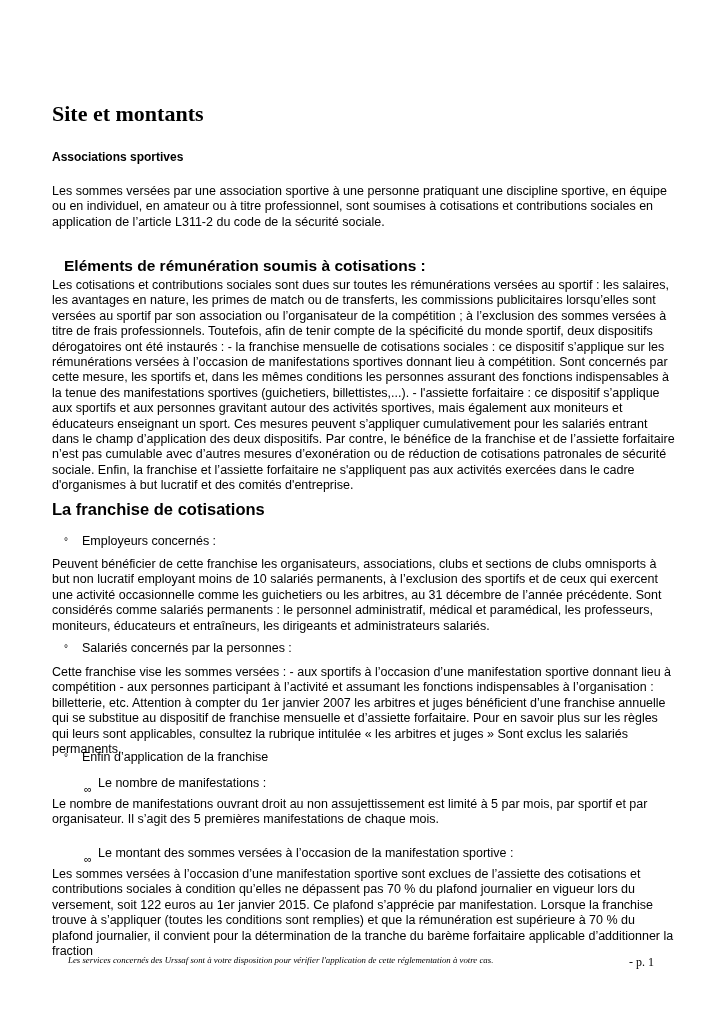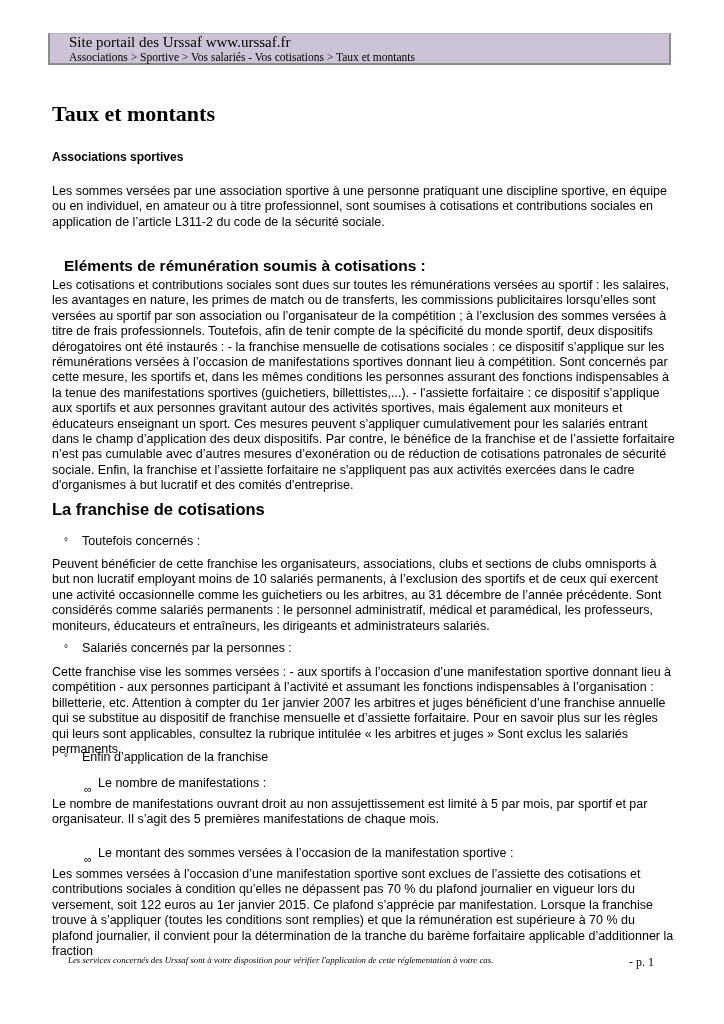--- a/index.html
+++ b/index.html
@@ -58,38 +58,34 @@
     .page-num {
       position: absolute; left: 629px; top: 955px;
       font-family: "Liberation Serif", serif; font-size: 12px; line-height: 14px; text-align: center;
     }
   </style>
 </head>
 <body>
 
 <div class="page">
 
-  <div class="header-box">
-    <div class="header-title">Site portail des Urssaf www.urssaf.fr</div>
-    <div class="breadcrumb">Associations &gt; Sportive &gt; Vos salariés - Vos cotisations &gt; Taux et montants</div>
-  </div>
 
   <div class="content">
-    <h1 class="doc-title">Taux et montants</h1>
+    <h1 class="doc-title">Site et montants</h1>
 
     <h2 class="sec" style="top:146px;">Associations sportives</h2>
     <p class="para" style="top:184px;">Les sommes versées par une association sportive à une personne pratiquant une discipline sportive, en équipe ou en individuel, en amateur ou à titre professionnel, sont soumises à cotisations et contributions sociales en application de l’article L311-2 du code de la sécurité sociale.</p>
 
     <h3 class="sub" style="top:244px;">Eléments de rémunération soumis à cotisations :</h3>
     <p class="para" style="top:278px;">Les cotisations et contributions sociales sont dues sur toutes les rémunérations versées au sportif : les salaires, les avantages en nature, les primes de match ou de transferts, les commissions publicitaires lorsqu’elles sont versées au sportif par son association ou l’organisateur de la compétition ; à l’exclusion des sommes versées à titre de frais professionnels. Toutefois, afin de tenir compte de la spécificité du monde sportif, deux dispositifs dérogatoires ont été instaurés : - la franchise mensuelle de cotisations sociales : ce dispositif s’applique sur les rémunérations versées à l’occasion de manifestations sportives donnant lieu à compétition. Sont concernés par cette mesure, les sportifs et, dans les mêmes conditions les personnes assurant des fonctions indispensables à la tenue des manifestations sportives (guichetiers, billettistes,...). - l'assiette forfaitaire : ce dispositif s’applique aux sportifs et aux personnes gravitant autour des activités sportives, mais également aux moniteurs et éducateurs enseignant un sport. Ces mesures peuvent s’appliquer cumulativement pour les salariés entrant dans le champ d’application des deux dispositifs. Par contre, le bénéfice de la franchise et de l’assiette forfaitaire n’est pas cumulable avec d’autres mesures d’exonération ou de réduction de cotisations patronales de sécurité sociale. Enfin, la franchise et l’assiette forfaitaire ne s'appliquent pas aux activités exercées dans le cadre d'organismes à but lucratif et des comités d'entreprise.</p>
 
     <h2 class="sec" style="top:498px; font-size:16.5px;">La franchise de cotisations</h2>
 
     <div class="bullet" style="top:534px;">
-      <span class="mark">°</span><span>Toutefois concernés :</span>
+      <span class="mark">°</span><span>Employeurs concernés :</span>
     </div>
     <p class="para" style="top:557px;">Peuvent bénéficier de cette franchise les organisateurs, associations, clubs et sections de clubs omnisports à but non lucratif employant moins de 10 salariés permanents, à l’exclusion des sportifs et de ceux qui exercent une activité occasionnelle comme les guichetiers ou les arbitres, au 31 décembre de l’année précédente. Sont considérés comme salariés permanents : le personnel administratif, médical et paramédical, les professeurs, moniteurs, éducateurs et entraîneurs, les dirigeants et administrateurs salariés.</p>
 
     <div class="bullet" style="top:641px;">
       <span class="mark">°</span><span>Salariés concernés par la personnes :</span>
     </div>
     <p class="para" style="top:665px;">Cette franchise vise les sommes versées : - aux sportifs à l’occasion d’une manifestation sportive donnant lieu à compétition - aux personnes participant à l’activité et assumant les fonctions indispensables à l’organisation : billetterie, etc. Attention à compter du 1er janvier 2007 les arbitres et juges bénéficient d’une franchise annuelle qui se substitue au dispositif de franchise mensuelle et d’assiette forfaitaire. Pour en savoir plus sur les règles qui leurs sont applicables, consultez la rubrique intitulée « les arbitres et juges » Sont exclus les salariés permanents.</p>
 
     <div class="bullet" style="top:750px;">
       <span class="mark">°</span><span>Enfin d’application de la franchise</span>

